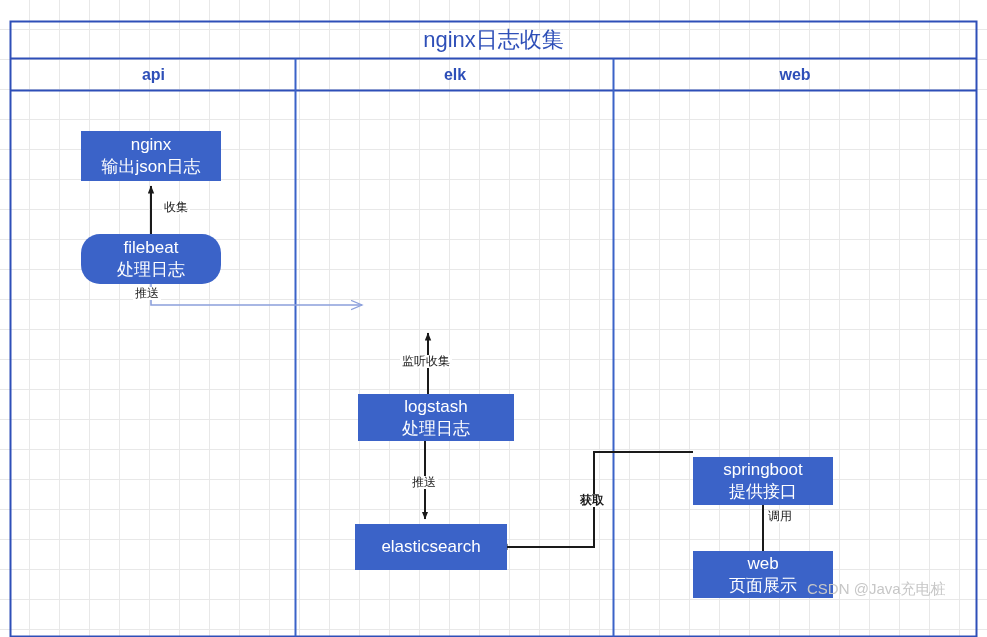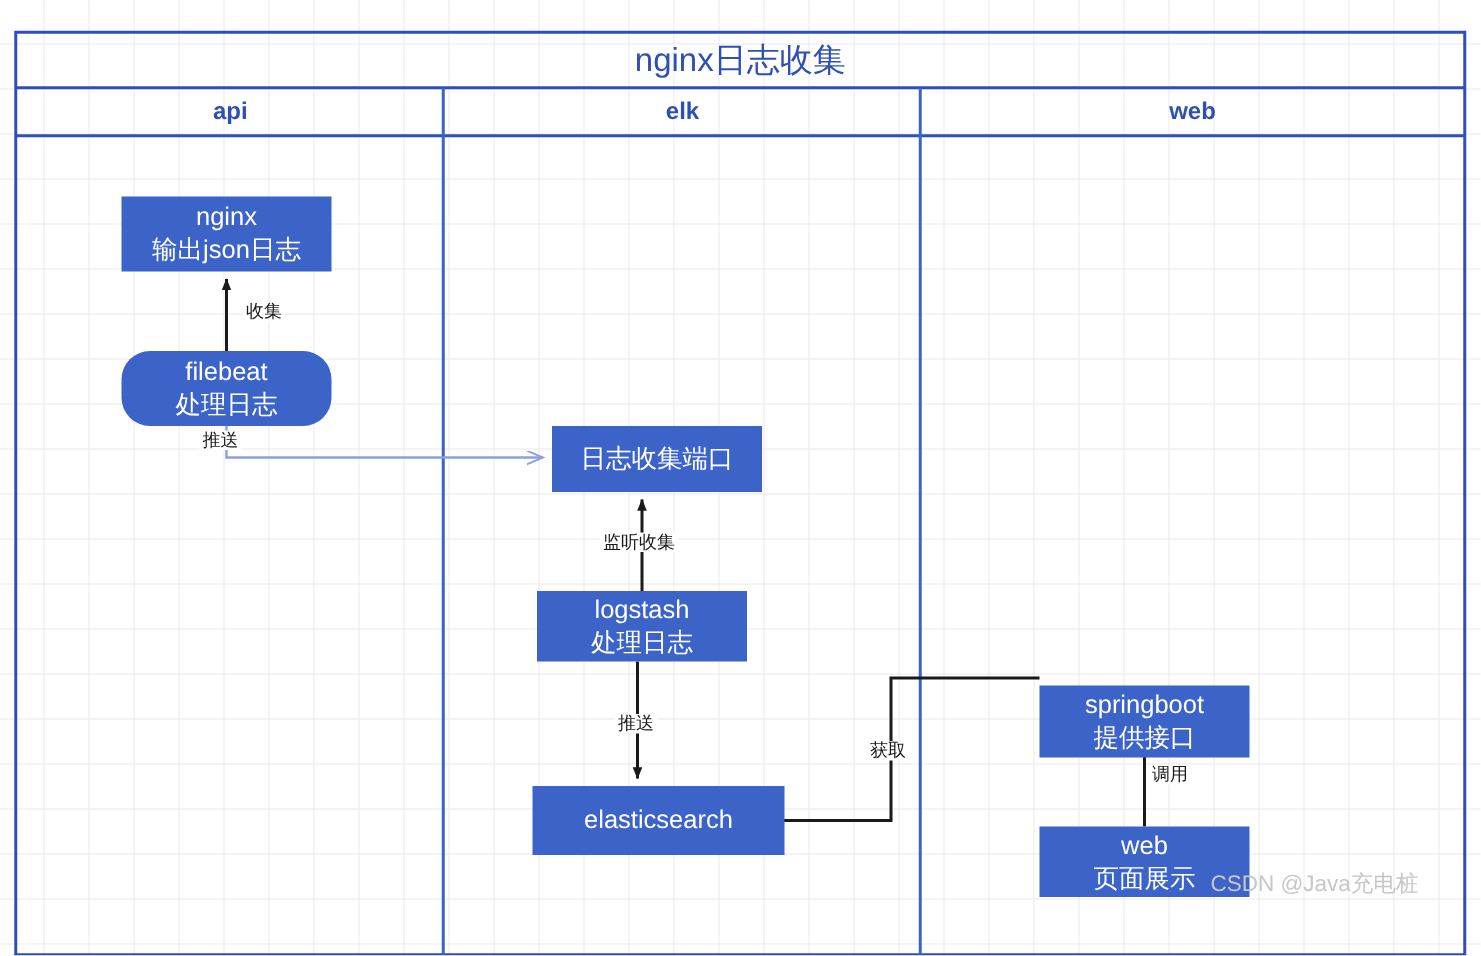--- a/index.html
+++ b/index.html
@@ -127,45 +127,42 @@
   <div class="node" style="left:81px; top:131px; width:140px; height:50px;">
     <span class="line1">nginx</span>
     <span class="line2">输出json日志</span>
   </div>
 
   <div class="node" style="left:81px; top:234px; width:140px; height:50px;border-radius:19px;">
     <span class="line1">filebeat</span>
     <span class="line2">处理日志</span>
   </div>
 
-  <div class="node" style="left:368px; top:284px; width:140px; height:44px;">
-    <span class="line1">日志收集端口</span>
-  </div>
 
-  <div class="node" style="left:358px; top:394px; width:140px; height:47px;">
+  <div class="node" style="left:358px; top:394px; width:156px; height:47px;">
     <span class="line1">logstash</span>
     <span class="line2">处理日志</span>
   </div>
 
-  <div class="node" style="left:355px; top:524px; width:168px; height:46px;">
+  <div class="node" style="left:355px; top:524px; width:152px; height:46px;">
     <span class="line1">elasticsearch</span>
   </div>
 
   <div class="node" style="left:693px; top:428px; width:140px; height:48px;margin-top:29px;">
     <span class="line1">springboot</span>
     <span class="line2">提供接口</span>
   </div>
 
   <div class="node" style="left:693px; top:551px; width:140px; height:47px;">
     <span class="line1">web</span>
     <span class="line2">页面展示</span>
   </div>
 
   <div class="edge-label" style="left:134px; top:201px;margin-left:28px;">收集</div>
   <div class="edge-label" style="left:133px; top:287px;">推送</div>
   <div class="edge-label" style="left:400px; top:355px;text-align:right;">监听收集</div>
   <div class="edge-label" style="left:410px; top:476px;">推送</div>
-  <div class="edge-label" style="left:578px; top:494px;">获取</div>
+  <div class="edge-label" style="left:578px; top:494px;font-weight:bold;">获取</div>
   <div class="edge-label" style="left:746px; top:510px;margin-left:20px;">调用</div>
 
   <div class="watermark" style="left:807px; top:580px;">CSDN @Java充电桩</div>
 
 </div>
 
 </body></html>

